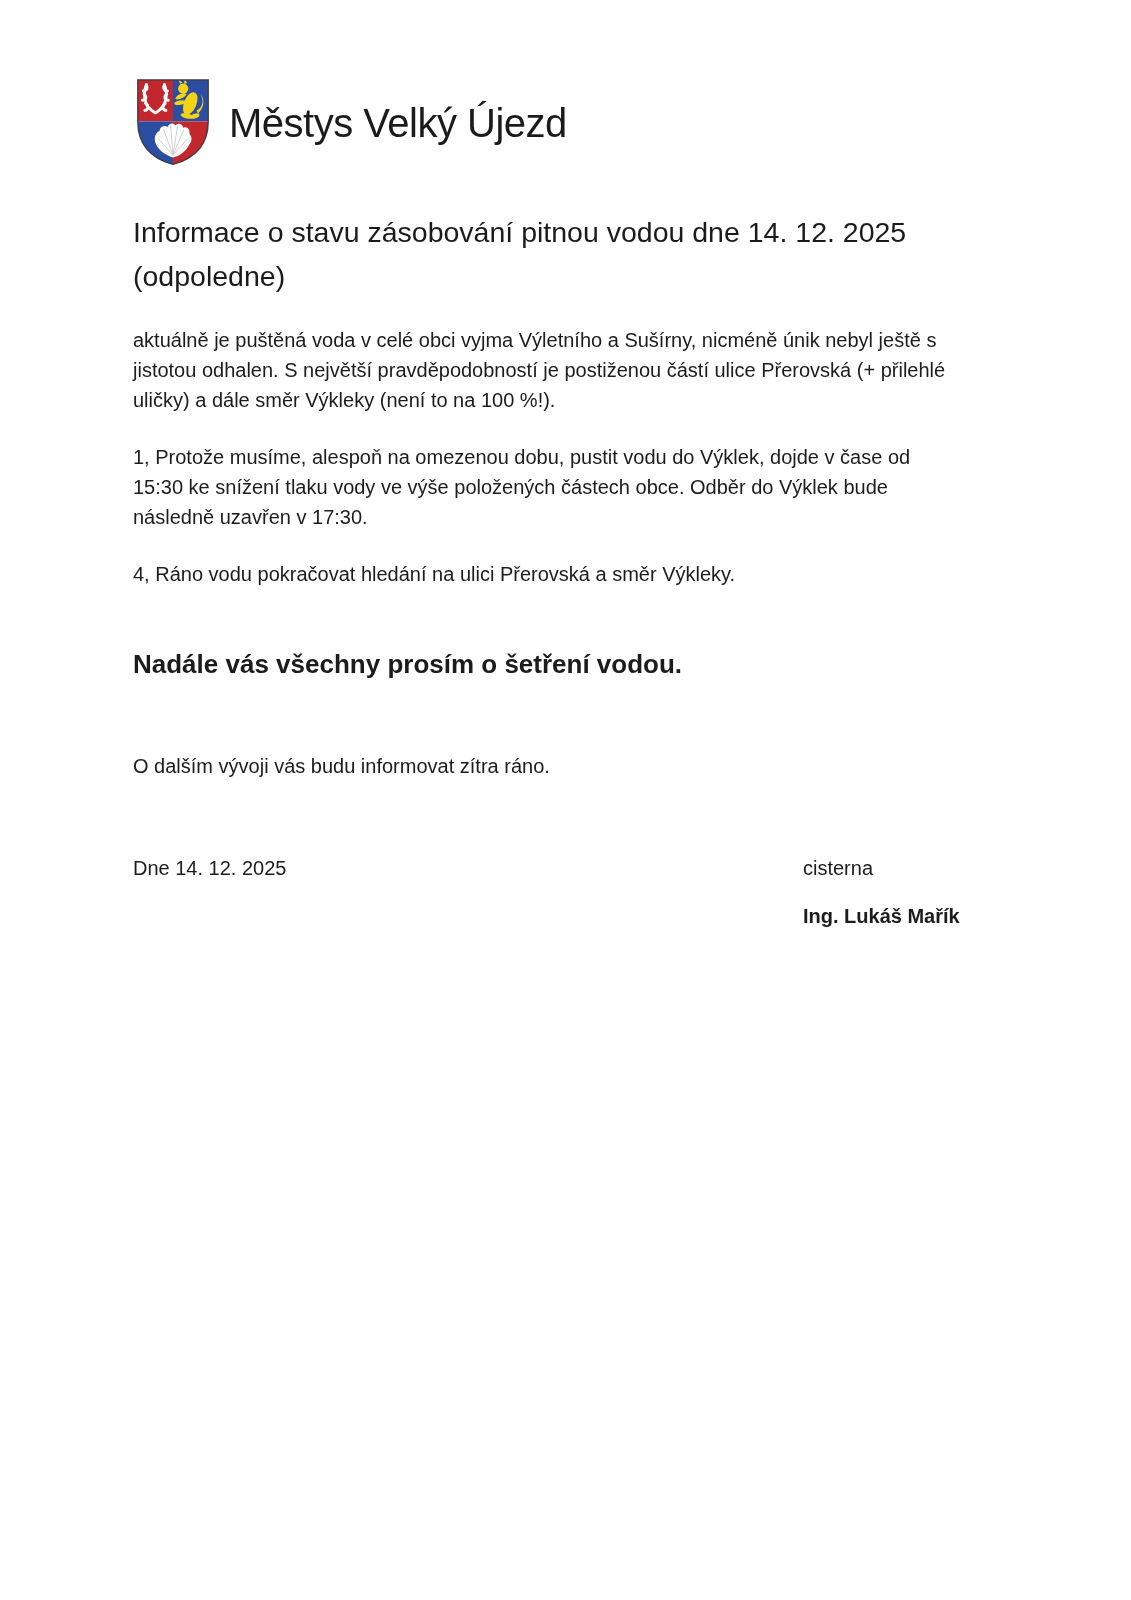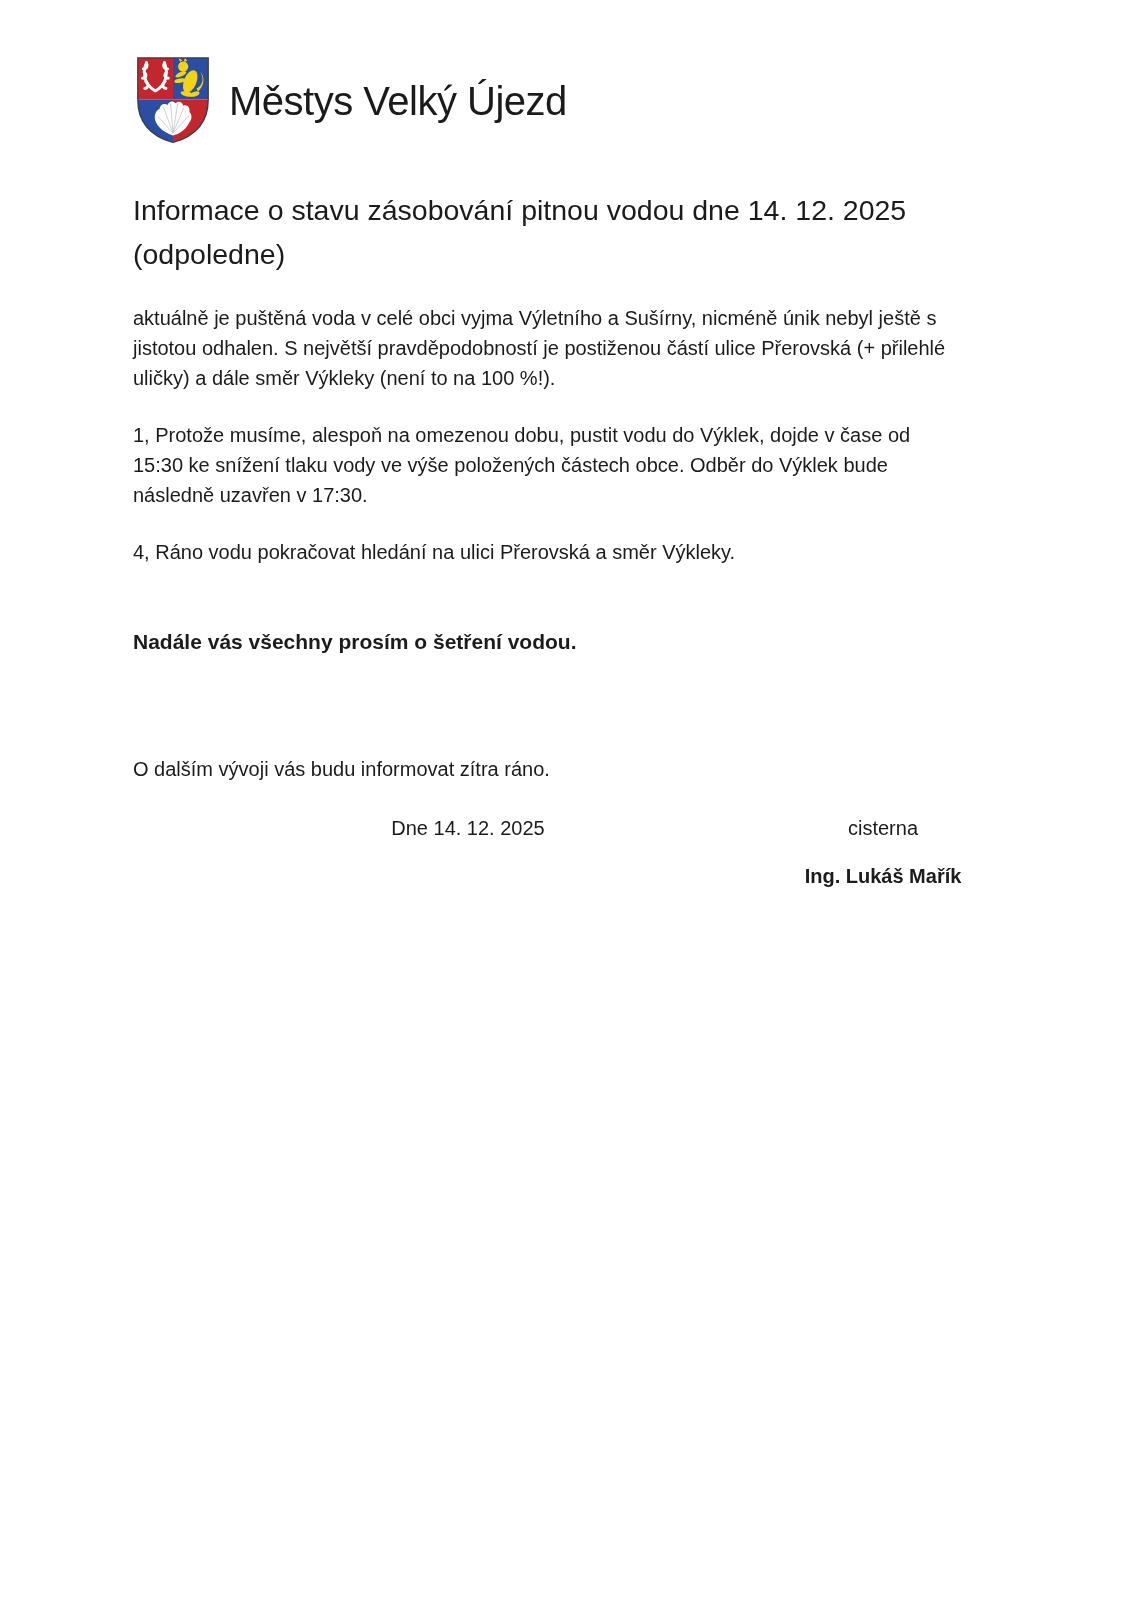--- a/index.html
+++ b/index.html
@@ -6,21 +6,21 @@
   html, body {
     width: 1131px;
     height: 1600px;
     background: #ffffff;
     font-family: "Liberation Sans", sans-serif;
     color: #1c1c1c;
   }
   .page {
     width: 1131px;
     height: 1600px;
-    padding: 54px 168px 0 133px;
+    padding: 76px 168px 0 133px;
     overflow: hidden;
   }
   .letterhead {
     display: flex;
     align-items: center;
     gap: 16px;
   }
   .logo {
     width: 80px;
     height: 94px;
@@ -43,29 +43,28 @@
   }
   .body-copy {
     width: 830px;
     font-size: 20px;
     line-height: 30px;
   }
   .salutation { margin-top: 18px; }
   .para { margin-top: 27px; }
   .emphasis {
     margin-top: 60px;
-    font-size: 21px;
+    font-size: 26px;
     font-weight: 700;
   }
-  .closing { margin-top: 97px; }
+  .closing { margin-top: 72px; }
   .sign-row {
-    margin-top: 29px;
+    margin-top: 72px;
     display: flex;
     width: 830px;
-    text-align: center;
   }
   .date-line { flex: 1 1 auto; }
   .signature {
     flex: 0 0 160px;
     white-space: nowrap;
   }
   .signature .name { margin-top: 18px; font-weight: bold; }
 </style>
 </head>
 <body>

